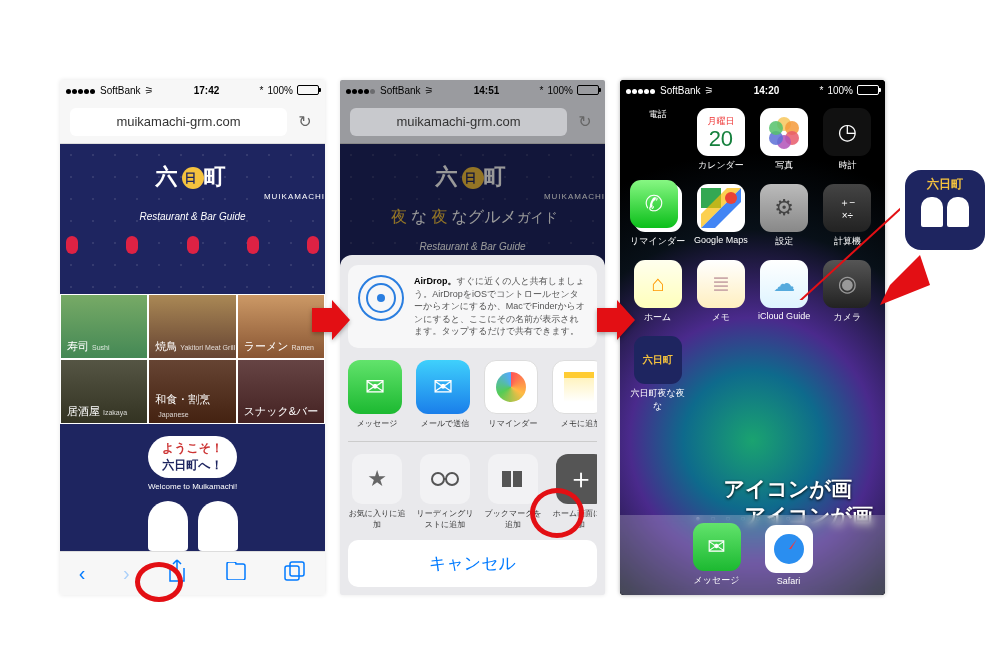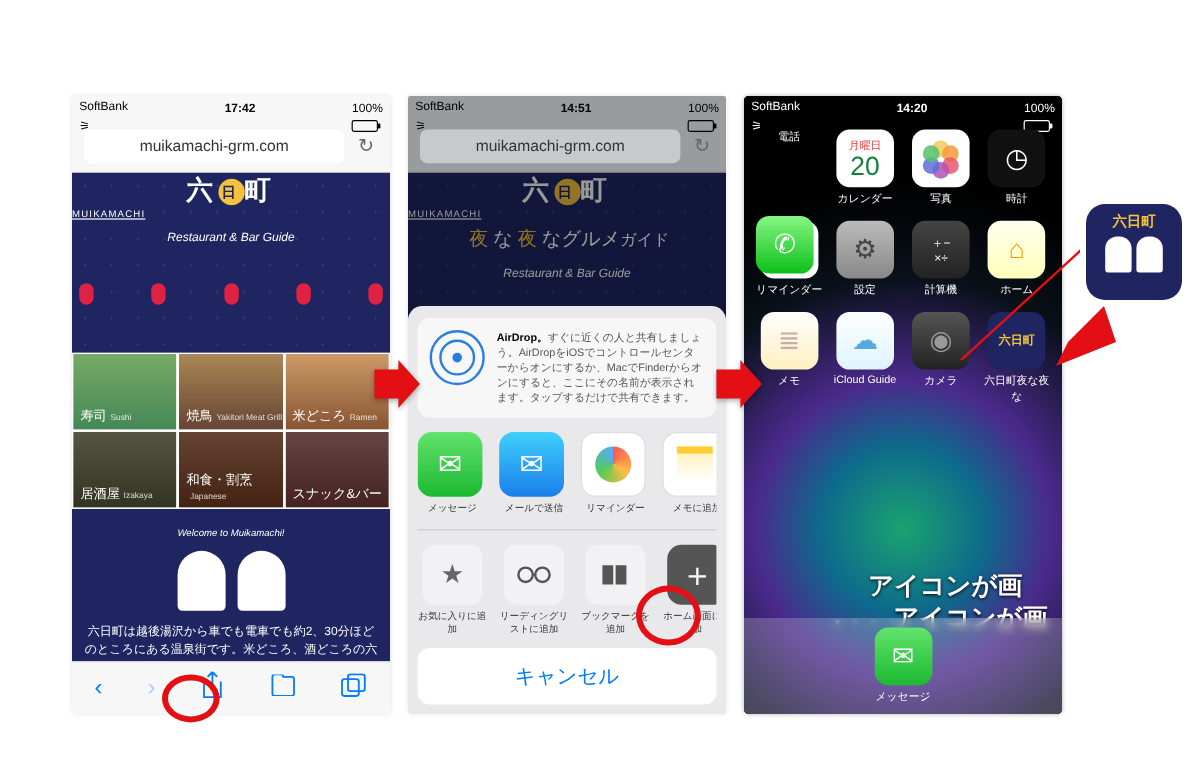--- a/index.html
+++ b/index.html
@@ -5,67 +5,67 @@
   * { margin: 0; padding: 0; box-sizing: border-box; }
   body { background: #fff; font-family: -apple-system, "Helvetica Neue", sans-serif; width: 1000px; height: 648px; position: relative; }
 
   .phone { position: absolute; width: 265px; height: 515px; top: 80px; border-radius: 2px; overflow: hidden; }
   .phone1 { left: 60px; background: #fff; box-shadow: 0 0 4px rgba(0,0,0,.1); }
   .phone2 { left: 340px; background: #fff; box-shadow: 0 0 4px rgba(0,0,0,.1); }
   .phone3 { left: 620px; background: #000; box-shadow: 0 0 4px rgba(0,0,0,.3); border-radius: 4px; }
 
   
   .status { height: 20px; display: flex; align-items: center; justify-content: space-between; font-size: 10px; padding: 0 6px; }
-  .status .left, .status .right { display: flex; align-items: flex-start; gap: 4px; flex-direction: column; }
+  .status .left, .status .right { display: flex; align-items: center; gap: 4px; }
   .status.dark { background:#f7f7f7; color:#000; }
   .status.dim  { background:#9a9b9f; color:#000; }
   .status.light{ background:#000; color:#fff; }
   .dots span { width:5px; height:5px; border-radius:50%; display:inline-block; background:#000; margin-right:1px; }
   .status.light .dots span { background:#fff; }
   .status.dim .dots span.e { background:rgba(0,0,0,.3); }
   .battery { width:22px; height:10px; border:1px solid currentColor; border-radius:2px; position:relative; }
   .battery::after { content:""; position:absolute; right:-3px; top:2px; width:2px; height:4px; background:currentColor; border-radius:0 1px 1px 0; }
   .battery .fill { background:#4cd964; height:100%; }
 
   
   .addr { height: 44px; background:#f7f7f7; display:flex; align-items:center; padding:0 10px; gap:8px; border-bottom:1px solid #ddd; }
   .addr.dim { background:#9a9b9f; border-bottom:1px solid #888; }
   .addr .field { flex:1; background:#fff; border-radius:6px; height:28px; display:flex; align-items:center; justify-content:center; font-size:13px; color:#333; }
   .addr.dim .field { background:#c8c9cd; }
   .addr .reload { width:20px; text-align:center; color:#666; font-size:16px; }
 
   
   .hero { height:150px; background:#1e2560; color:#fff; position:relative; background-image: radial-gradient(rgba(255,255,255,.1) 1px, transparent 1px); background-size:22px 22px; }
-  .hero .title { text-align:center; font-size:22px; font-weight:700; letter-spacing:4px; }
+  .hero .title { text-align:center; padding-top:18px; font-size:22px; font-weight:700; letter-spacing:4px; }
   .hero .title .circle { display:inline-block; width:22px; height:22px; border-radius:50%; background:#f5c23e; color:#1e2560; font-size:12px; line-height:22px; vertical-align:2px; }
   .hero .title2 { text-align:center; font-size:16px; margin-top:6px; }
   .hero .title2 .y { color:#f5c23e; display:inline-block; width:24px; height:24px; }
   .hero .moon { color:#f5c23e; }
-  .hero .sub { text-align:left; font-size:8px; letter-spacing:1px;text-decoration:underline; }
+  .hero .sub { text-align:right; font-size:8px; letter-spacing:1px; }
   .hero .ribbon { text-align:center; font-size:10px; font-style:italic; margin-top:10px; }
   .hero .lanterns { position:absolute; bottom:40px; width:100%; display:flex; justify-content:space-between; padding:0 6px; }
   .hero .lanterns span { width:12px; height:18px; background:#d24; border-radius:6px; display:inline-block; }
 
   
   .tiles { display:grid; grid-template-columns:repeat(3,1fr); }
   .tile { height:65px; background:#555; position:relative; border:1px solid #fff; }
   .tile.sushi { background:linear-gradient(#7a6,#485); }
   .tile.yaki  { background:linear-gradient(#a85,#643); }
   .tile.ramen { background:linear-gradient(#c96,#853); }
   .tile.iza   { background:linear-gradient(#554,#332); }
   .tile.wa    { background:linear-gradient(#643,#421); }
   .tile.snack { background:linear-gradient(#644,#422); }
   .tile .lbl { position:absolute; left:6px; bottom:4px; color:#fff; font-size:11px; }
   .tile .lbl small { font-size:7px; opacity:.8; margin-left:3px; }
 
   
   .welcome { background:#1e2560; color:#fff; text-align:center; padding:12px 8px; height:130px; }
   .welcome .bubble { display:inline-block; background:#fff; color:#1e2560; border-radius:30px; padding:4px 14px; font-size:12px; font-weight:700; }
   .welcome .bubble .red { color:#c33; }
-  .welcome .wsub { font-size:8px; margin-top:4px;font-style:italic; }
+  .welcome .wsub { font-size:8px; margin-top:4px; }
   .welcome .people { display:flex; justify-content:center; gap:10px; margin-top:10px; }
   .welcome .people span { width:40px; height:50px; background:#fff; border-radius:20px 20px 4px 4px; display:inline-block; }
   .welcome p { font-size:10px; margin-top:10px; line-height:1.5; }
 
   
   .toolbar { position:absolute; bottom:0; left:0; right:0; height:44px; background:#f7f7f7; border-top:1px solid #ddd; display:flex; align-items:center; justify-content:space-around; color:#007aff; font-size:20px; }
   .sheet { position:absolute; bottom:0; left:0; right:0; background:#e9e9ec; border-radius:12px 12px 0 0; padding:10px 8px 8px; }
   .airdrop { background:#f7f7f8; border-radius:10px; padding:10px; display:flex; gap:10px; }
   .airdrop .icon { width:46px; height:46px; border:2px solid #2a7ee0; border-radius:50%; position:relative; flex:none; }
   .airdrop .icon::before { content:""; position:absolute; inset:6px; border:2px solid #2a7ee0; border-radius:50%; }
@@ -170,33 +170,36 @@
     <div class="ribbon">Restaurant &amp; Bar Guide</div>
   </div>
   <div class="tiles">
     <div class="tile sushi">
         <div class="lbl"><span>寿司</span><small>Sushi</small></div>
       </div>
     <div class="tile yaki">
         <div class="lbl"><span>焼鳥</span><small>Yakitori Meat Grill</small></div>
       </div>
     <div class="tile ramen">
-        <div class="lbl"><span>米どころ</span><small>Ramen</small></div>
+        <div class="lbl"><span>ラーメン</span><small>Ramen</small></div>
       </div>
     <div class="tile iza">
         <div class="lbl"><span>居酒屋</span><small>Izakaya</small></div>
       </div>
     <div class="tile wa">
         <div class="lbl"><span>和食・割烹</span><small>Japanese</small></div>
       </div>
     <div class="tile snack">
         <div class="lbl"><span>スナック&amp;バー</span></div>
       </div>
   </div>
   <div class="welcome">
+    <div class="bubble">
+      <span class="red">ようこそ！</span><br><span>六日町へ！</span>
+    </div>
     <div class="wsub">Welcome to Muikamachi!</div>
     <div class="people">
         <span></span>
         <span></span>
       </div>
     <p>六日町は越後湯沢から車でも電車でも約2、30分ほどのところにある温泉街です。米どころ、酒どころの六日町にはおいしいお料理を提供</p>
   </div>
   <div class="toolbar">
     <span>‹</span>
     <span style="opacity:.3">›</span>
@@ -315,38 +318,53 @@
         </div><span>写真</span></div>
     <div class="app"><div class="ai clock">◷</div><span>時計</span></div>
     <div class="app"><div class="ai remind">
           <svg width="30" height="30">
             <circle cx="7" cy="7" r="3" fill="#f80"></circle>
             <circle cx="7" cy="15" r="3" fill="#4ad"></circle>
             <circle cx="7" cy="23" r="3" fill="#6c5"></circle>
             <path d="M13 7h14M13 15h14M13 23h14" stroke="#ccc" stroke-width="2"></path>
           </svg>
         </div><span>リマインダー</span></div>
+    <div class="app"><div class="ai gmaps">
+          <svg width="40" height="40">
+            <path d="M0 40 L40 0 L40 14 L14 40Z" fill="#4285f4"></path>
+            <path d="M0 0h20v20H0z" fill="#34a853"></path>
+            <path d="M0 26 L26 0 H40 L0 40Z" fill="#fbbc05" opacity=".7"></path>
+            <circle cx="30" cy="10" r="6" fill="#ea4335"></circle>
+          </svg>
+        </div><span>Google Maps</span></div>
     <div class="app"><div class="ai settings">⚙︎</div><span>設定</span></div>
     <div class="app"><div class="ai calc">
           <span style="font-size:10px;color:#fff;">＋−<br>×÷</span>
         </div><span>計算機</span></div>
     <div class="app"><div class="ai home">⌂</div><span>ホーム</span></div>
     <div class="app"><div class="ai memo">≣</div><span>メモ</span></div>
     <div class="app"><div class="ai icloud">☁︎</div><span>iCloud Guide</span></div>
     <div class="app"><div class="ai camera">◉</div><span>カメラ</span></div>
     <div class="app"><div class="ai custom">
           <span style="color:#f5c23e;font-weight:700;">六日町</span>
         </div><span>六日町夜な夜な</span></div>
   </div>
   <div class="overlay-text">
     <span>アイコンが画</span><br>　<span>アイコンが画</span>
   </div>
   <div class="page-dots">● ○ ○ ○ ○ ○ ○ ○</div>
   <div class="dock">
     <div class="app"><div class="ai msg" style="background:linear-gradient(#62e36c,#1cb931);color:#fff;">✉︎</div><span>メッセージ</span></div>
+    <div class="app"><div class="ai" style="background:#fff;">
+          <svg width="36" height="36">
+            <circle cx="18" cy="18" r="15" fill="#2a8ef0"></circle>
+            <path d="M18 18 L26 8 L18 18 L10 28Z" fill="#fff"></path>
+            <path d="M18 18 L26 8 L20 18Z" fill="#f33"></path>
+          </svg>
+        </div><span>Safari</span></div>
   </div>
 </div>
 
 <div class="arrow arrow1"><svg width="40" height="40">
       <path d="M2 8 h20 v-8 L40 20 L22 40 v-8 H2 Z" fill="#e30f14"></path>
     </svg></div>
 <div class="arrow arrow2"><svg width="40" height="40">
       <path d="M2 8 h20 v-8 L40 20 L22 40 v-8 H2 Z" fill="#e30f14"></path>
     </svg></div>
 

